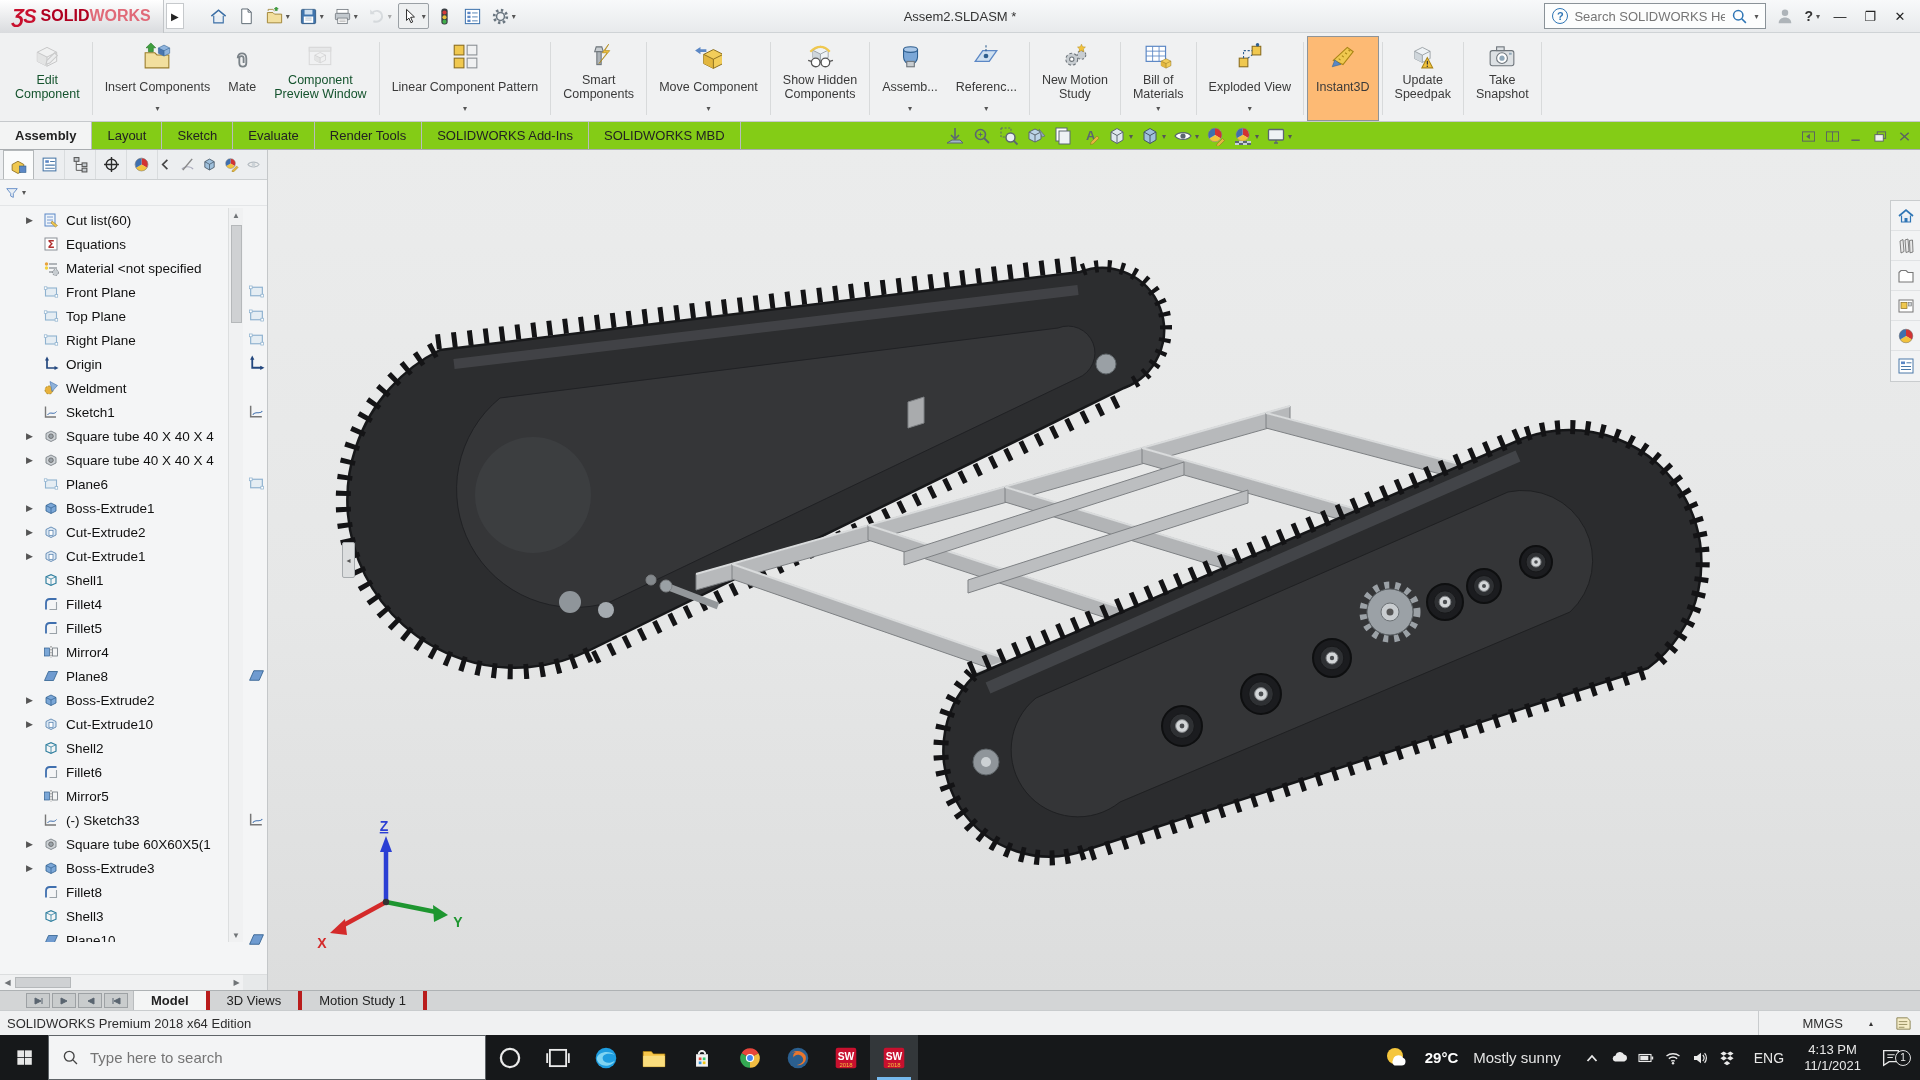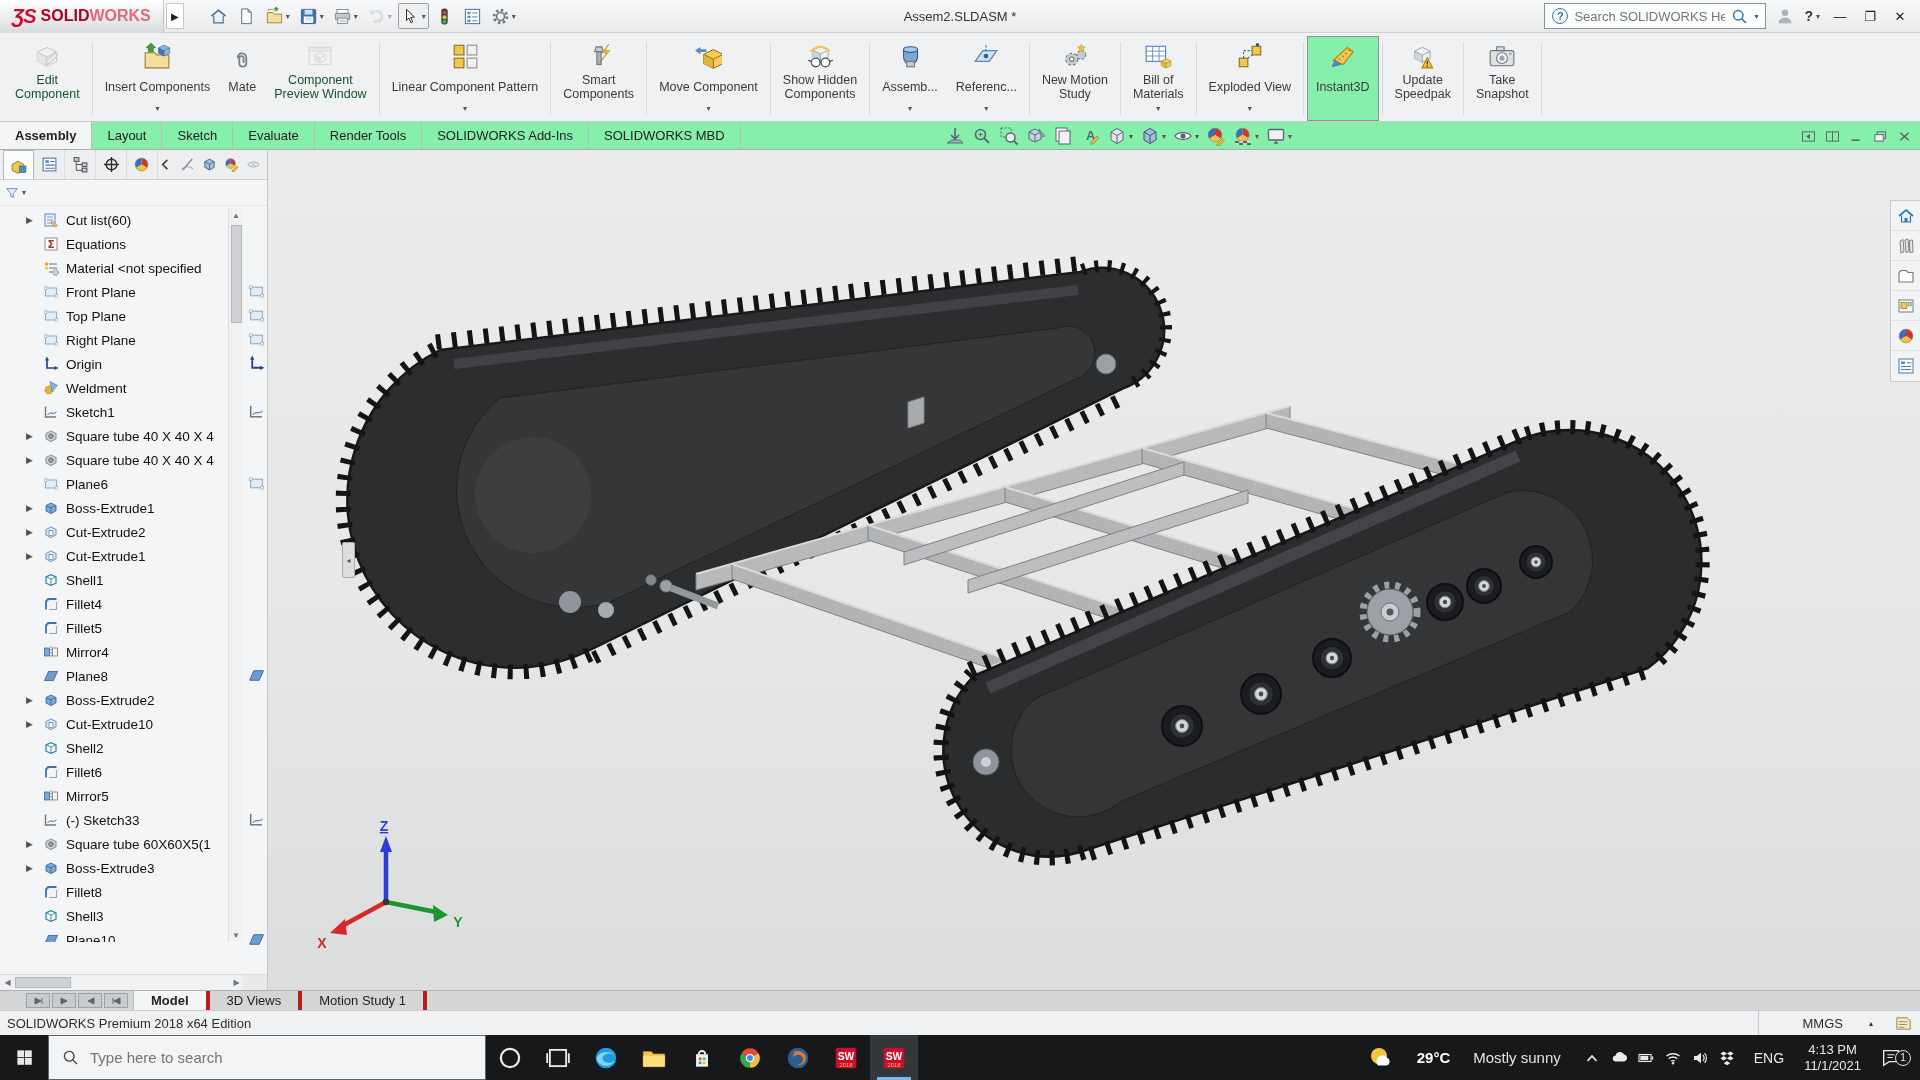--- a/index.html
+++ b/index.html
@@ -32,27 +32,27 @@
   .tb-help{font-size:14px;color:#333;font-weight:bold;display:flex;align-items:center;gap:3px}
   .winbtn{font-size:13px;color:#222;width:20px;text-align:center}
 
   
   .ribbon{position:absolute;top:33px;left:0;right:0;height:89px;background:#f0f1f2;display:flex;align-items:stretch;padding:3px 0 0 6px;border-bottom:1px solid #c6c9cc}
   .rb{display:flex;flex-direction:column;align-items:center;padding:5px 8px 2px;color:#3a3a3a;font-size:12.5px;line-height:14px;text-align:center;border:1px solid transparent;white-space:nowrap}
   .rb .ric{width:28px;height:28px;margin-bottom:3px}
   .rb .ric svg{width:28px;height:28px}
   .rb .rlabel{display:flex;flex-direction:column;justify-content:center;min-height:28px}
   .rb .caret{margin-top:1px}
-  .rb.active{background:#86efac;border-color:#8f9498}
+  .rb.active{background:#fdba74;border-color:#8f9498}
   .rb.disabled{color:#14532d}
   .rb.disabled svg{opacity:.45;filter:grayscale(1)}
   .rsep{width:1px;background:#d8dadb;margin:6px 3px}
 
   
-  .tabrow{position:absolute;top:122px;left:0;right:0;height:28px;background:#86efac;border-bottom:1px solid #a9adb0}
+  .tabrow{position:absolute;top:122px;left:0;right:0;height:28px;background:#84cc16;border-bottom:1px solid #a9adb0}
   .ctabs{display:flex;height:100%}
   .ctab{padding:0 15px;display:flex;align-items:center;font-size:13px;color:#222;border-right:1px solid #b9bcbe}
   .ctab.active{background:#f3f4f4;font-weight:700}
   .hud{position:absolute;left:945px;top:0;height:28px;display:flex;align-items:center;gap:7px}
   .hud-i{display:flex;align-items:center;gap:2px}
   .hud-i svg{width:20px;height:20px}
   .winctl{position:absolute;right:8px;top:0;height:28px;display:flex;gap:9px;align-items:center}
   .winctl svg{width:15px;height:13px}
 
   
@@ -119,21 +119,21 @@
   .tstart svg{width:19px;height:19px}
   .tsearch{width:438px;background:#f3f4f5;border:1px solid #5f6468;display:flex;align-items:center;gap:11px;padding:0 13px}
   .tsearch svg{width:17px;height:17px;flex:none}
   .tsearch input{border:none;background:transparent;outline:none;font-size:15px;color:#444;flex:1;min-width:0;font-family:inherit}
   .ticons{display:flex}
   .tcell{width:48px;display:flex;align-items:center;justify-content:center;position:relative}
   .tcell svg{width:26px;height:26px}
   .tcell.active{background:#33373a}
   .tcell.active::after{content:"";position:absolute;bottom:0;left:7px;right:7px;height:3px;background:#76b9ed}
   .tright{margin-left:auto;display:flex;align-items:center}
-  .tweather{display:flex;align-items:center;gap:23px;padding:0 12px;font-size:15px}
+  .tweather{display:flex;align-items:center;gap:15px;padding:0 12px;font-size:15px}
   .tweather svg{width:26px;height:26px}
   .tray{display:flex;align-items:center;margin-left:6px}
   .tri{width:27px;display:flex;justify-content:center}
   .tri svg{width:16px;height:16px}
   .tlang{font-size:14px;padding:0 13px}
   .tclock{font-size:13px;line-height:16px;text-align:center;padding:0 7px}
   .taction{width:46px;position:relative;display:flex;align-items:center;justify-content:center}
   .taction svg{width:22px;height:22px}
   .badge{position:absolute;right:3px;bottom:3px;width:16px;height:16px;border:1.5px solid #dfdfdf;border-radius:50%;font-size:10px;display:flex;align-items:center;justify-content:center;background:#16181a;color:#efefef}
   .showdesk{width:6px;border-left:1px solid #3a3d40}

